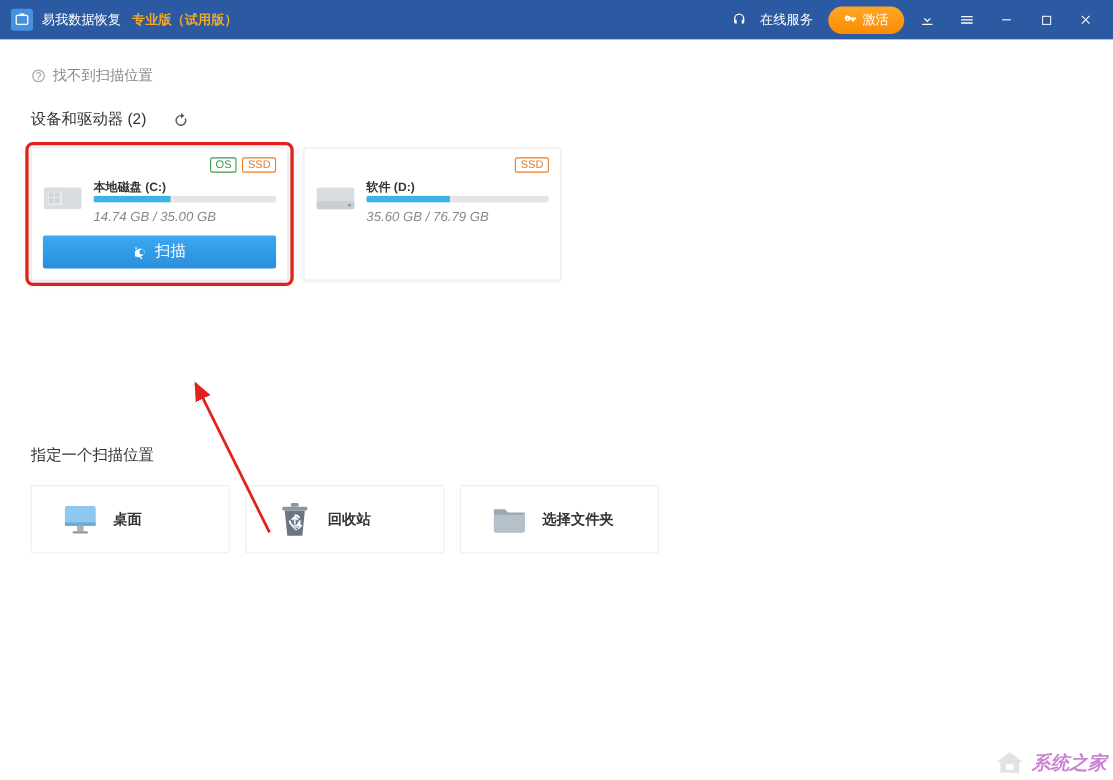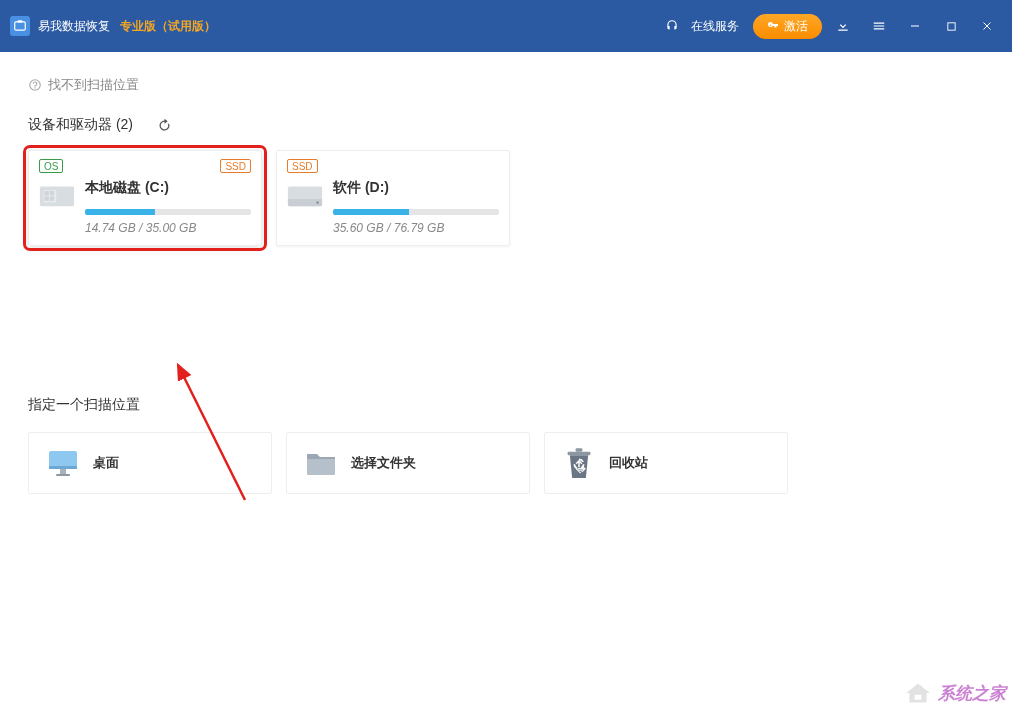--- a/index.html
+++ b/index.html
@@ -15,21 +15,21 @@
       overflow: hidden;
     }
     .window {
       width: 100%;
       height: 100%;
       background: #fff;
       display: flex;
       flex-direction: column;
     }
     .titlebar {
-      height: 52px;
+      height: 36px;
       background: #3A5FCD;
       background: linear-gradient(to bottom, #4169E1, #3A5FCD);
       background: #2E5AA8;
       display: flex;
       align-items: center;
       padding: 0 10px;
       color: #fff;
       font-size: 12px;
     }
     .titlebar {
@@ -129,21 +129,21 @@
       position: relative;
       padding: 8px 10px 10px 10px;
     }
     .drive-card.selected {
       outline: 3px solid #e2211c;
       outline-offset: 2px;
       box-shadow: 0 2px 8px rgba(0,0,0,0.12);
     }
     .drive-badges {
       display: flex;
-      justify-content: space-between;
+      justify-content: flex-end;
       gap: 5px;
       margin-bottom: 6px;
     }
     .badge {
       font-size: 10px;
       padding: 0 4px;
       border: 1px solid;
       border-radius: 2px;
       line-height: 14px;
       height: 14px;
@@ -155,24 +155,24 @@
       gap: 10px;
     }
     .drive-icon {
       width: 36px;
       height: 30px;
       flex-shrink: 0;
       margin-top: 2px;
     }
     .drive-info { flex: 1; }
     .drive-name {
-      font-size: 14px;
+      font-size: 11px;
       font-weight: bold;
       color: #333;
-      margin-bottom: 12px;
+      margin-bottom: 0;
     }
     .drive-bar {
       height: 6px;
       background: #e5e5e5;
       border-radius: 2px;
       overflow: hidden;
       margin-bottom: 6px;
     }
     .drive-bar-fill {
       height: 100%;
@@ -206,29 +206,29 @@
       font-size: 14px;
       color: #333;
       margin-top: 150px;
       margin-bottom: 18px;
     }
     .location-row {
       display: flex;
       gap: 14px;
     }
     .location-card {
-      width: 244px;
+      width: 181px;
       height: 62px;
       background: #fff;
       border: 1px solid #eee;
       border-radius: 2px;
       display: flex;
       align-items: center;
       gap: 14px;
-      padding: 0 18px;
+      padding: 0 28px;
       cursor: pointer;
     }
     .loc-icon {
       width: 32px;
       height: 30px;
       display: flex;
       align-items: center;
       justify-content: center;
     }
     .loc-label {
@@ -344,20 +344,26 @@
               </svg>
           </div>
           <div class="drive-info">
             <div class="drive-name">本地磁盘 (C:)</div>
             <div class="drive-bar">
                 <div class="drive-bar-fill" style="width:42%"></div>
               </div>
             <div class="drive-size">14.74 GB / 35.00 GB</div>
           </div>
         </div>
+        <div class="scan-btn">
+          <svg width="14" height="14" viewBox="0 0 24 24">
+              <path fill="#fff" d="M3 5h3v2H3zm0 6h3v2H3zm0 6h3v2H3zm5-9a6 6 0 1 1 3.5 10.9l3.3 3.3-1.4 1.4-3.3-3.3A6 6 0 0 1 8 8zm6 0a4 4 0 1 0 0 8 4 4 0 0 0 0-8z"></path>
+            </svg>
+          <span>扫描</span>
+        </div>
       </div>
 
       <div class="drive-card">
         <div class="drive-badges">
           <span class="badge ssd">SSD</span>
         </div>
         <div class="drive-body">
           <div class="drive-icon">
             <svg viewBox="0 0 40 32">
                 <rect x="1" y="6" width="38" height="22" rx="2" fill="#d8dde2"></rect>
@@ -394,43 +400,43 @@
               <rect x="2" y="3" width="28" height="18" rx="2" fill="#8EC8F0"></rect>
               <rect x="2" y="18" width="28" height="3" fill="#6BA8D6"></rect>
               <rect x="13" y="21" width="6" height="5" fill="#A9B2BB"></rect>
               <rect x="9" y="26" width="14" height="2" rx="1" fill="#8D97A2"></rect>
             </svg>
         </div>
         <div class="loc-label">桌面</div>
       </div>
       <div class="location-card">
         <div class="loc-icon">
-          <svg viewBox="0 0 32 28">
-              <path fill="#9BA7B4" d="M2 5h10l3 3h15v16a2 2 0 0 1-2 2H4a2 2 0 0 1-2-2z"></path>
-              <path fill="#B6C0CB" d="M2 10h28v14a2 2 0 0 1-2 2H4a2 2 0 0 1-2-2z"></path>
-            </svg>
-        </div>
-        <div class="loc-label">选择文件夹</div>
-      </div>
-      <div class="location-card">
-        <div class="loc-icon">
           <svg viewBox="0 0 28 30">
               <path fill="#6B7684" d="M6 8h16l-2 20H8z"></path>
               <rect x="4" y="5" width="20" height="3" rx="1" fill="#8D97A2"></rect>
               <rect x="11" y="2" width="6" height="3" rx="1" fill="#8D97A2"></rect>
               <path fill="#fff" d="M14 12l-3 3 1 1 1.3-1.3v4h1.4v-4L16 16l1-1z M11 20l1-1 1.3 1.3h4v1.4h-4L16 23l-1 1zm6-3l-1 1 1.3 1.3-4 .01v1.4l4-.01L16 22l1 1 3-3z" opacity="0.95"></path>
               <g fill="#fff">
                 <path d="M14 11a5 5 0 0 1 4.3 2.5l-1.3.8A3.5 3.5 0 0 0 14 12.5V11z"></path>
                 <path d="M18.8 16a5 5 0 0 1-2.5 4.3l-.8-1.3a3.5 3.5 0 0 0 1.8-3H18.8z"></path>
                 <path d="M12 20.3A5 5 0 0 1 9.2 16h1.5a3.5 3.5 0 0 0 1.8 3l-.5 1.3z"></path>
               </g>
             </svg>
         </div>
         <div class="loc-label">回收站</div>
       </div>
+      <div class="location-card">
+        <div class="loc-icon">
+          <svg viewBox="0 0 32 28">
+              <path fill="#9BA7B4" d="M2 5h10l3 3h15v16a2 2 0 0 1-2 2H4a2 2 0 0 1-2-2z"></path>
+              <path fill="#B6C0CB" d="M2 10h28v14a2 2 0 0 1-2 2H4a2 2 0 0 1-2-2z"></path>
+            </svg>
+        </div>
+        <div class="loc-label">选择文件夹</div>
+      </div>
     </div>
 
     <div class="watermark">
       <svg width="28" height="24" viewBox="0 0 32 28">
           <path fill="#ccc" d="M16 3L2 14h4v11h20V14h4zM12 22v-6h8v6z"></path>
         </svg>
       <span>系统之家</span>
     </div>
   </div>
 </div>

